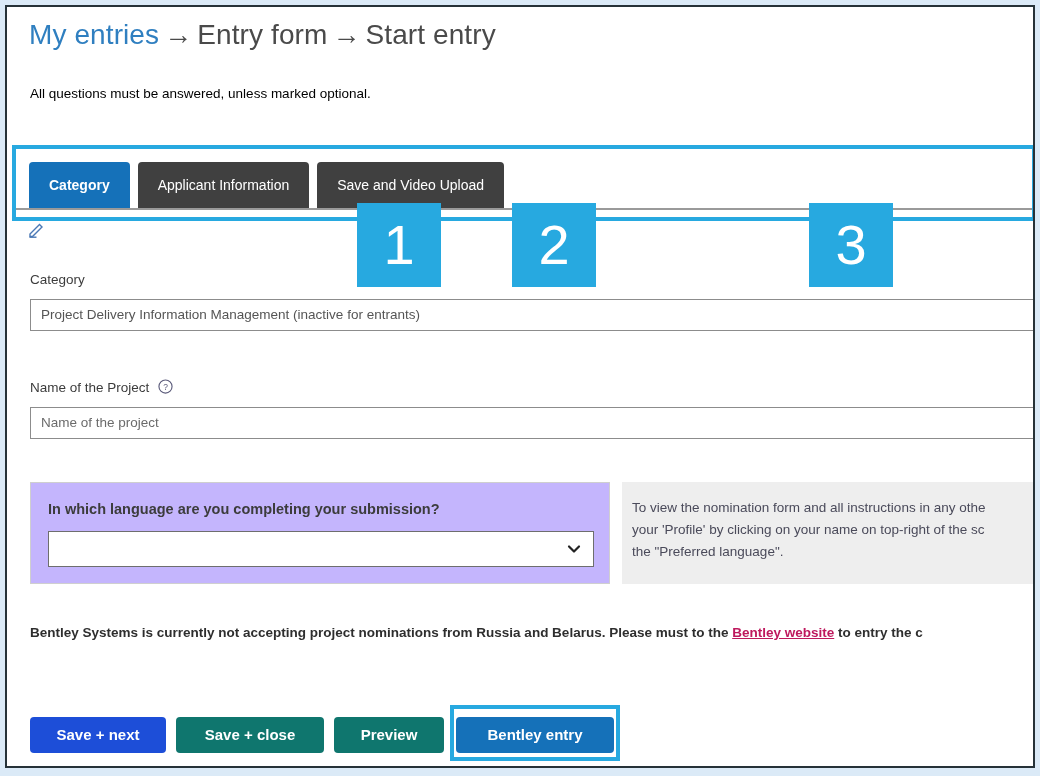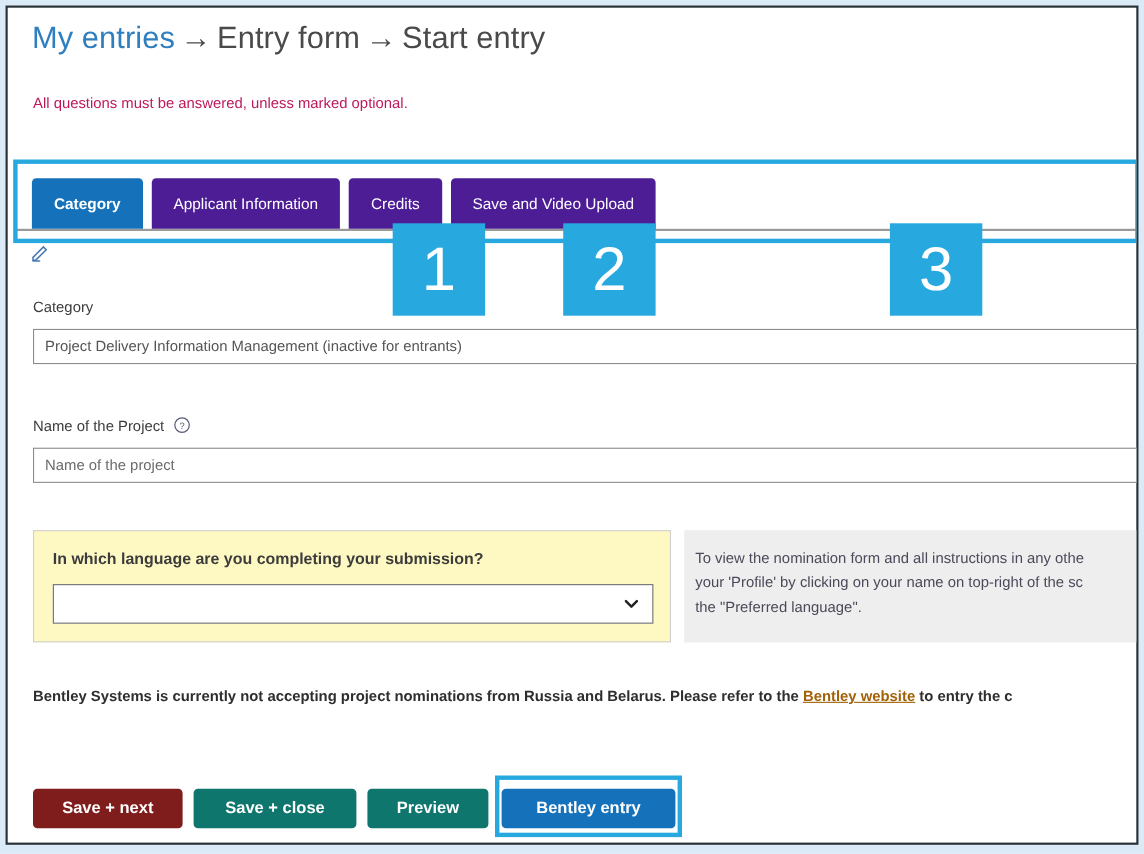--- a/index.html
+++ b/index.html
@@ -53,21 +53,21 @@
   }
   .breadcrumb .crumb-plain {
     color: #4a4a4a;
   }
 
   .subtitle {
     position: absolute;
     left: 23px;
     top: 79px;
     font-size: 13.5px;
-    color: #be185d;
+    color: #000000;
     white-space: nowrap;
   }
 
   
   .tab-highlight {
     position: absolute;
     left: 5px;
     top: 138px;
     width: 1024px;
     height: 76px;
@@ -81,21 +81,21 @@
     left: 22px;
     top: 155px;
     height: 46px;
     display: flex;
     align-items: flex-start;
     z-index: 4;
   }
   .tab {
     height: 46px;
     line-height: 46px;
-    background: #4c1d95;
+    background: #404040;
     color: #ffffff;
     font-size: 14px;
     padding: 0 20px;
     margin-right: 8px;
     border-radius: 4px 4px 0 0;
     white-space: nowrap;
     box-sizing: border-box;
     text-align: center;
   }
   .tab.active {
@@ -163,21 +163,21 @@
     margin-left: 5px;
   }
 
   
   .lang-box {
     position: absolute;
     left: 23px;
     top: 475px;
     width: 580px;
     height: 102px;
-    background: #fef9c3;
+    background: #c4b5fd;
     border: 1px solid #cfcfcf;
     box-sizing: border-box;
   }
   .lang-question {
     position: absolute;
     left: 17px;
     top: 18px;
     font-size: 14.5px;
     font-weight: bold;
     color: #3c3c3c;
@@ -225,38 +225,38 @@
     position: absolute;
     left: 23px;
     top: 618px;
     width: 1100px;
     font-size: 13.5px;
     font-weight: bold;
     color: #2e2e2e;
     white-space: nowrap;
   }
   .notice a {
-    color: #a16207;
+    color: #be185d;
     text-decoration: underline;
   }
 
   
   .btn {
     position: absolute;
     height: 36px;
     line-height: 36px;
     border-radius: 4px;
     color: #ffffff;
     font-size: 15px;
     font-weight: bold;
     text-align: center;
     box-sizing: border-box;
     white-space: nowrap;
   }
-  .btn-green  { background: #7f1d1d; }
+  .btn-green  { background: #1d4ed8; }
   .btn-dark   { background: #0f766e; }
   .btn-blue   { background: #1571b9; }
 
   .submit-highlight {
     position: absolute;
     left: 443px;
     top: 698px;
     width: 170px;
     height: 56px;
     border: 4px solid #27a9e0;
@@ -273,21 +273,20 @@
 
     <div class="breadcrumb">
       <span class="crumb-link">My entries</span><span class="crumb-sep">→</span><span class="crumb-plain">Entry form</span><span class="crumb-sep">→</span><span class="crumb-plain">Start entry</span>
     </div>
 
     <div class="subtitle">All questions must be answered, unless marked optional.</div>
 
     <div class="tabs">
       <div class="tab active">Category</div>
       <div class="tab">Applicant Information</div>
-      <div class="tab">Credits</div>
       <div class="tab">Save and Video Upload</div>
     </div>
     <div class="tab-underline"></div>
     <div class="tab-highlight"></div>
 
     <div class="edit-pencil">
       <svg width="20" height="20" viewBox="0 0 20 20">
         <path d="M3 15 L12.5 5.5 L15 8 L5.5 17.5 L3 17.5 Z" fill="none" stroke="#4a78b5" stroke-width="1.4"></path>
         <path d="M2.5 18.2 L9.5 18.2" stroke="#4a78b5" stroke-width="1.4"></path>
       </svg>
@@ -320,21 +319,21 @@
 
     <div class="info-box">
       <div class="info-text">
         <div>To view the nomination form and all instructions in any othe</div>
         <div>your 'Profile' by clicking on your name on top-right of the sc</div>
         <div>the "Preferred language".</div>
       </div>
     </div>
 
     <div class="notice">
-      <span>Bentley Systems is currently not accepting project nominations from Russia and Belarus. Please refer to the </span><a href="#">Bentley website</a><span> to entry the c</span>
+      <span>Bentley Systems is currently not accepting project nominations from Russia and Belarus. Please must to the </span><a href="#">Bentley website</a><span> to entry the c</span>
     </div>
 
     <div class="btn btn-green" style="left:23px;  top:710px; width:136px;">Save + next</div>
     <div class="btn btn-dark" style="left:169px; top:710px; width:148px;">Save + close</div>
     <div class="btn btn-dark" style="left:327px; top:710px; width:110px;">Preview</div>
     <div class="btn btn-blue" style="left:449px; top:710px; width:158px;">Bentley entry</div>
     <div class="submit-highlight"></div>
 
   </div>
 

